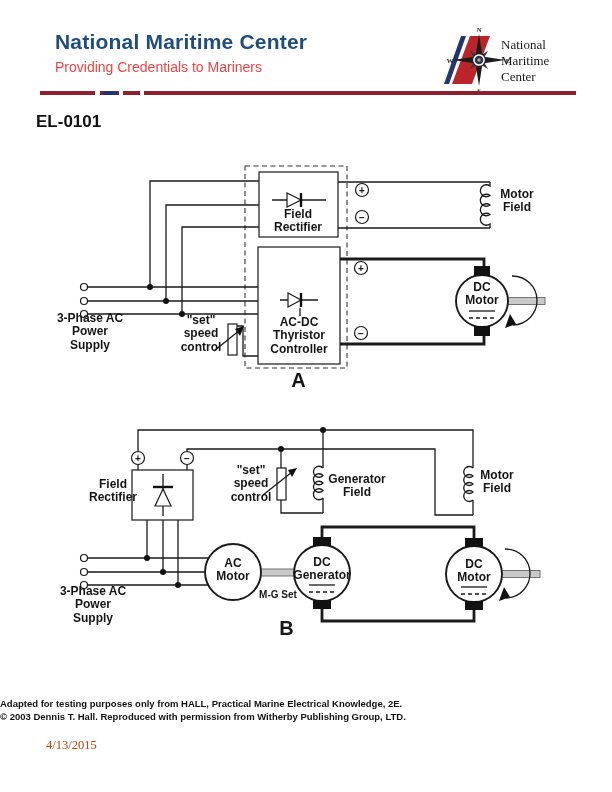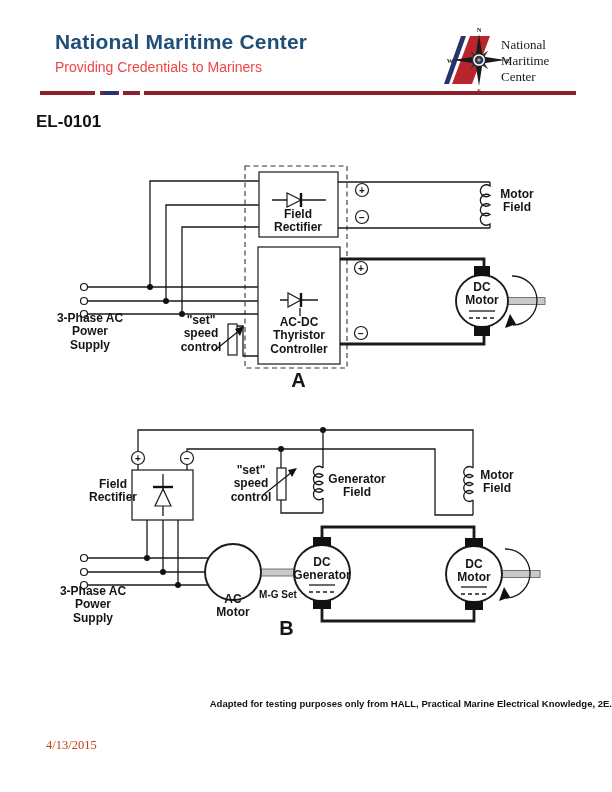--- a/index.html
+++ b/index.html
@@ -20,21 +20,21 @@
     background:#8e1f2c; z-index:2; }
   .rule .seg { position:absolute; top:0; height:100%; }
   .doc-code { position:absolute; left:0; right:0; top:112px; z-index:2;
     text-align:left; font-size:17px; font-weight:700; color:#111;padding-left:36px; }
   .lbl { position:absolute; z-index:2; transform:translate(-50%,-50%);
     text-align:center; font-weight:700; font-size:12px; line-height:1.12;
     white-space:pre-line; color:#151515; }
   .lbl.big { font-size:20px; letter-spacing:1px; }
   .lbl.small { font-size:10px;text-align:center; }
   .footer-line { position:absolute; left:0; right:0; z-index:2;
-    text-align:right; font-weight:700; font-size:9.5px; color:#111; }
+    text-align:left; font-weight:700; font-size:9.5px; color:#111; }
   .f1 { top:698px; } .f2 { top:711px; } .f3 { top:724px; }
   .date { position:absolute; left:46px; top:738px; z-index:2;
     font-family:"Liberation Serif", serif; font-size:12.5px; color:#c2410c; }
 
   
   .w   { fill:none; stroke:#1a1a1a; stroke-width:1.3; }
   .wt  { fill:none; stroke:#1a1a1a; stroke-width:2.8; }
   .dash{ fill:none; stroke:#333;   stroke-width:1.1; stroke-dasharray:5 3.5; }
   .box { fill:#fff; stroke:#2a2a2a; stroke-width:1.3; }
   .term{ fill:#fff; stroke:#1a1a1a; stroke-width:1.2; }
@@ -211,28 +211,29 @@
 
   <div class="lbl" style="left:113px;top:491px;">Field
 Rectifier</div>
   <div class="lbl" style="left:251px;top:484px;">"set"
 speed
 control</div>
   <div class="lbl" style="left:357px;top:486px;">Generator
 Field</div>
   <div class="lbl" style="left:497px;top:482px;">Motor
 Field</div>
-  <div class="lbl" style="left:233px;top:570px;margin-top:36px;">AC
+  <div class="lbl" style="left:233px;top:570px;">AC
 Motor</div>
   <div class="lbl" style="left:322px;top:569px;">DC
 Generator</div>
   <div class="lbl" style="left:474px;top:571px;">DC
 Motor</div>
   <div class="lbl small" style="left:278px;top:595px;">M-G Set</div>
   <div class="lbl" style="left:93px;top:605px;">3-Phase AC
 Power
 Supply</div>
   <div class="lbl big" style="left:287px;top:628px;">B</div>
 
   <div class="footer-line f1">Adapted for testing purposes only from HALL, Practical Marine Electrical Knowledge, 2E.</div>
+  <div class="footer-line f2">© 2003 Dennis T. Hall. Reproduced with permission from Witherby Publishing Group, LTD.</div>
   <div class="date">4/13/2015</div>
 
 </div>
 
 </body></html>

